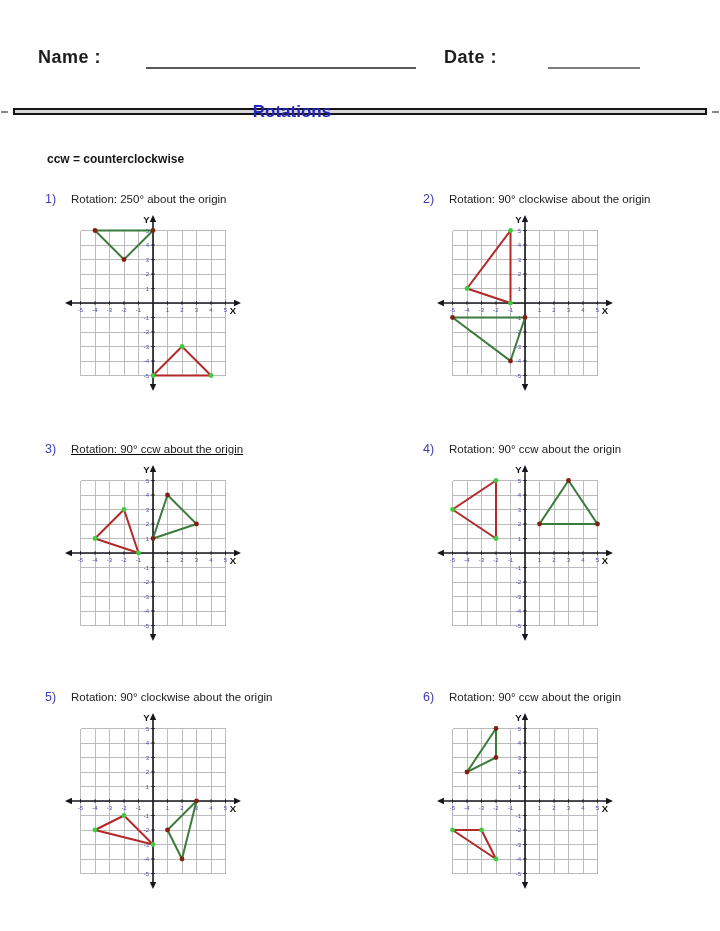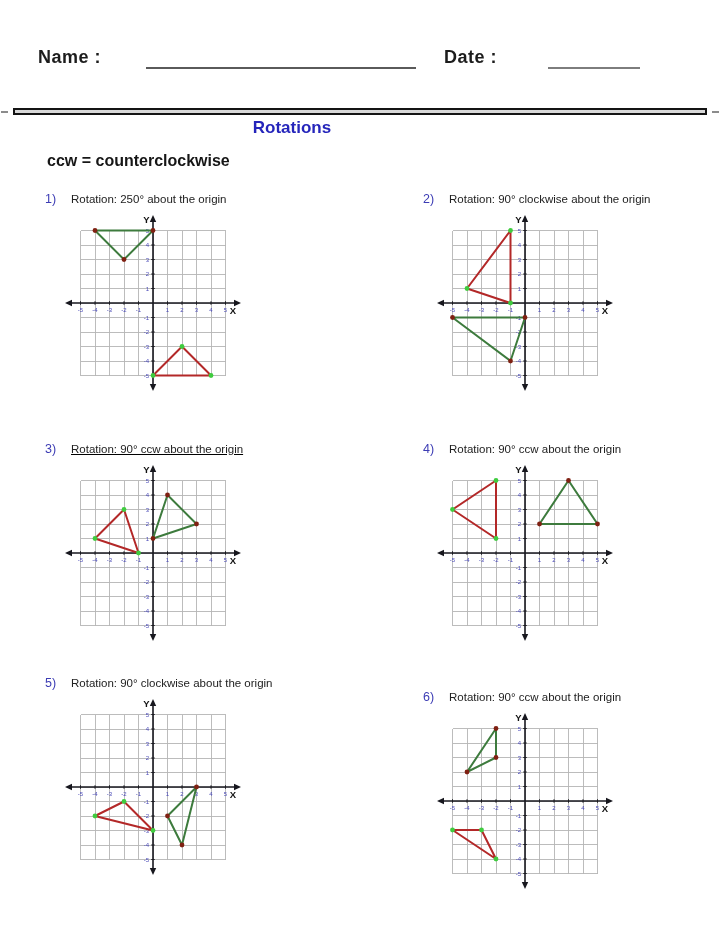--- a/index.html
+++ b/index.html
@@ -10,23 +10,23 @@
   .hdr-label { position:absolute; font-size:18px; font-weight:600; color:#1c1c1c; letter-spacing:0.5px; }
   .name-label { left:38px; top:33px; }
   .date-label { left:444px; top:33px; }
   .write-line { position:absolute; border-bottom:2px solid #5a5a5a; }
   .name-line { left:146px; top:38px; width:270px; height:15px; }
   .date-line { left:548px; top:38px; width:92px; height:15px; border-bottom-color:#7d7d7d; }
   .divider { position:absolute; left:13px; top:94px; width:690px; height:3px;
              background:#d8d8d8; border:2px solid #141414; }
   .divider-dash { position:absolute; top:97px; width:7px; height:2px; background:#8c8c8c; }
   .dash-left { left:1px; } .dash-right { left:712px; }
-  .page-title { position:absolute; left:0; top:104px; width:584px; text-align:center;
+  .page-title { position:absolute; left:0; top:88px; width:584px; text-align:center;
                 font-size:17px; font-weight:bold; }
-  .ccw-note { position:absolute; left:47px; top:138px; font-size:16px; font-weight:bold; color:#161616; }
+  .ccw-note { position:absolute; left:47px; top:138px; font-size:12px; font-weight:bold; color:#161616; }
   .problem { position:absolute; width:310px; }
   .ptitle { position:relative; white-space:nowrap; font-size:11.5px; color:#222222; }
   .pnum { font-size:12.5px; display:inline-block; min-width:14px; }
   .ptext { margin-left:12px; }
   .pgraph { position:absolute; }
   svg text { font-family:"Liberation Sans", sans-serif; }
 </style>
 </head>
 <body>
 
@@ -369,21 +369,21 @@
           <polygon points="133.5,19.5 104.5,63 162.5,63" fill="none" stroke="#3d7b3d" stroke-width="2" stroke-linejoin="round"></polygon>
           <polygon points="61,19.5 17.5,48.5 61,77.5" fill="none" stroke="#b32828" stroke-width="2" stroke-linejoin="round"></polygon>
           <circle cx="133.5" cy="19.5" r="2.4" fill="#7f2012"></circle>
           <circle cx="104.5" cy="63" r="2.4" fill="#7f2012"></circle>
           <circle cx="162.5" cy="63" r="2.4" fill="#7f2012"></circle>
           <circle cx="61" cy="19.5" r="2.4" fill="#3fcc3f"></circle>
           <circle cx="17.5" cy="48.5" r="2.4" fill="#3fcc3f"></circle>
           <circle cx="61" cy="77.5" r="2.4" fill="#3fcc3f"></circle>
         </svg>
       </section>
-      <section class="problem" style="left: 45px; top: 662px;">
+      <section class="problem" style="left: 45px; top: 676px;">
         <div class="ptitle"><span class="pnum" style="color: rgb(60, 60, 180);">5)</span><span class="ptext" style="color: rgb(34, 34, 34);">Rotation: 90° clockwise about the origin</span></div>
         <svg width="180" height="188" viewBox="0 0 180 188" class="pgraph" style="left: 18px; top: 19px;">
           <line x1="17.5" y1="19.5" x2="17.5" y2="164.5" stroke="#b5b5b5" stroke-width="0.9" shape-rendering="crispEdges"></line>
           <line x1="17.5" y1="164.5" x2="162.5" y2="164.5" stroke="#b5b5b5" stroke-width="0.9" shape-rendering="crispEdges"></line>
           <line x1="32" y1="19.5" x2="32" y2="164.5" stroke="#b5b5b5" stroke-width="0.9" shape-rendering="crispEdges"></line>
           <line x1="17.5" y1="150" x2="162.5" y2="150" stroke="#b5b5b5" stroke-width="0.9" shape-rendering="crispEdges"></line>
           <line x1="46.5" y1="19.5" x2="46.5" y2="164.5" stroke="#b5b5b5" stroke-width="0.9" shape-rendering="crispEdges"></line>
           <line x1="17.5" y1="135.5" x2="162.5" y2="135.5" stroke="#b5b5b5" stroke-width="0.9" shape-rendering="crispEdges"></line>
           <line x1="61" y1="19.5" x2="61" y2="164.5" stroke="#b5b5b5" stroke-width="0.9" shape-rendering="crispEdges"></line>
           <line x1="17.5" y1="121" x2="162.5" y2="121" stroke="#b5b5b5" stroke-width="0.9" shape-rendering="crispEdges"></line>

